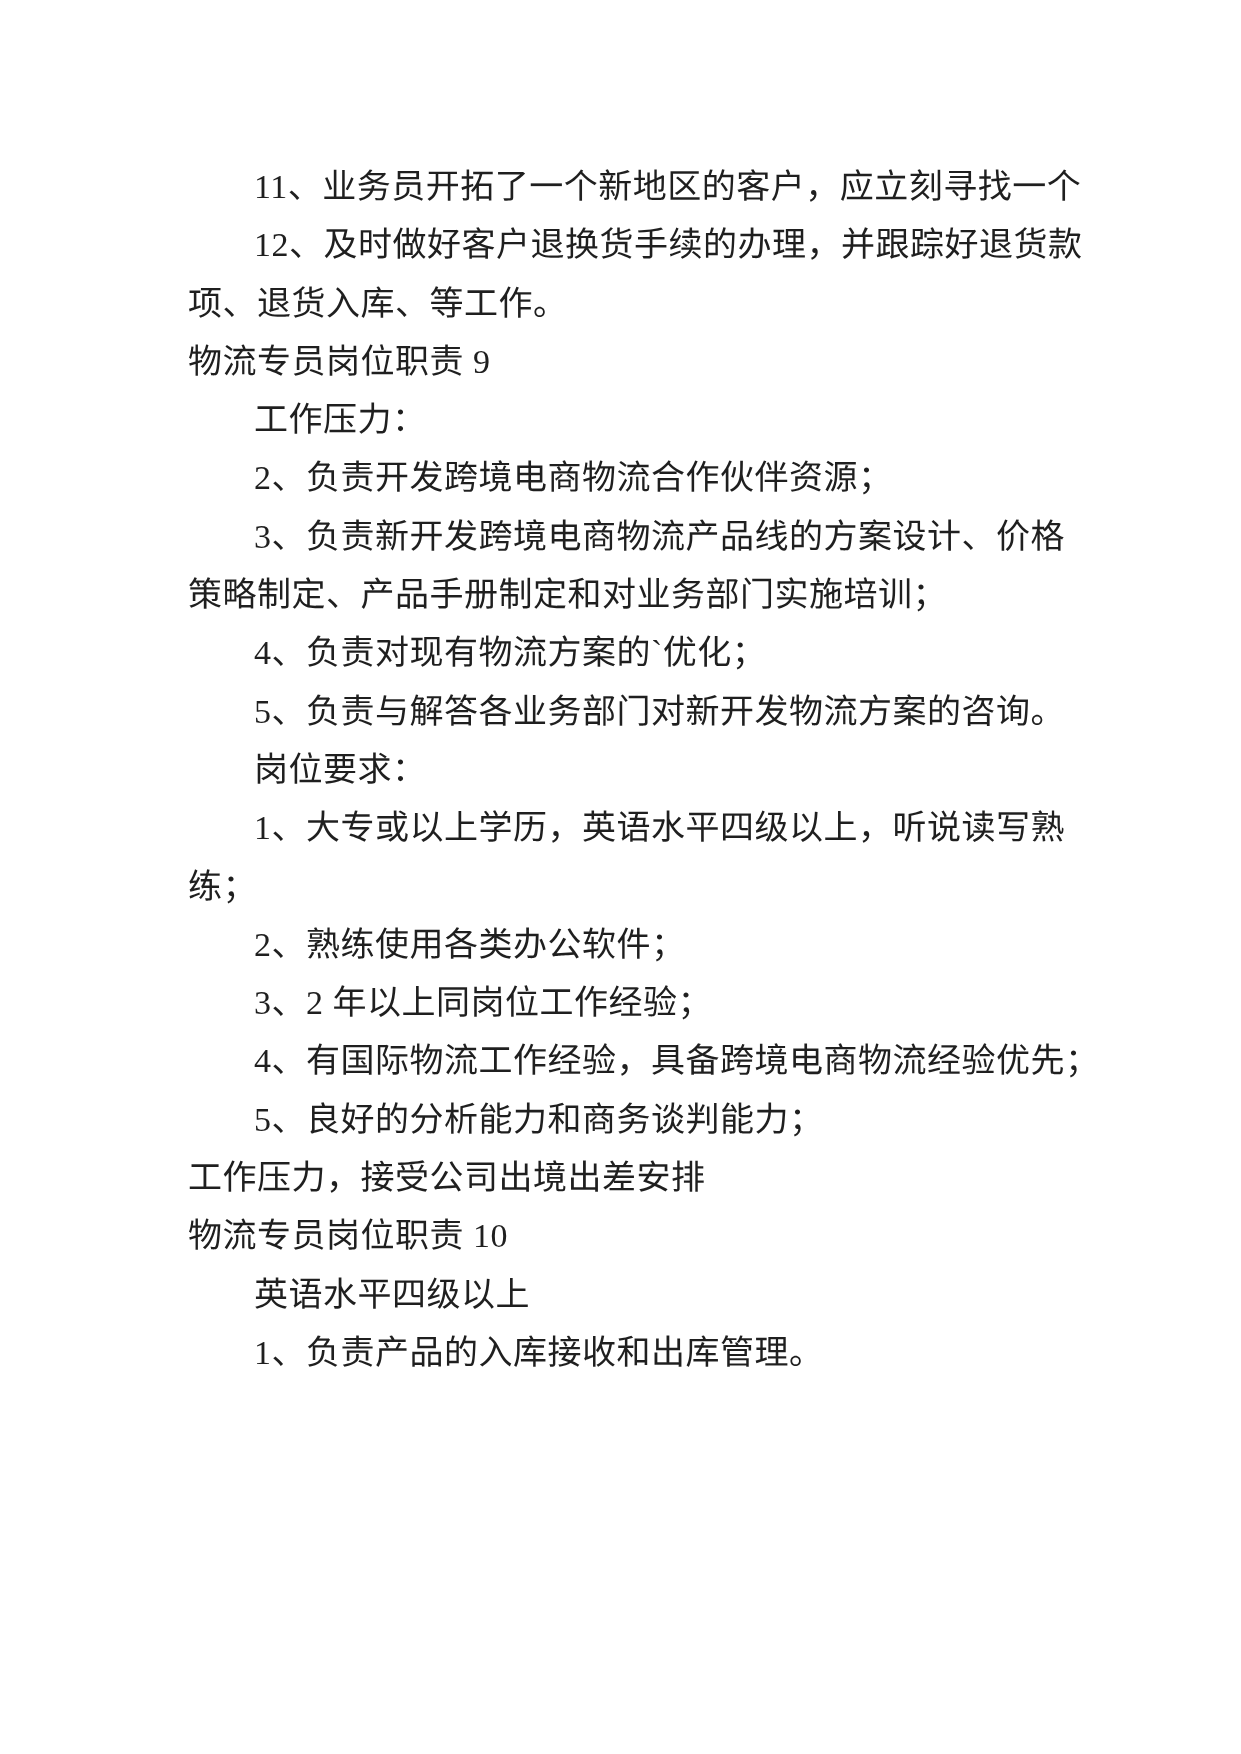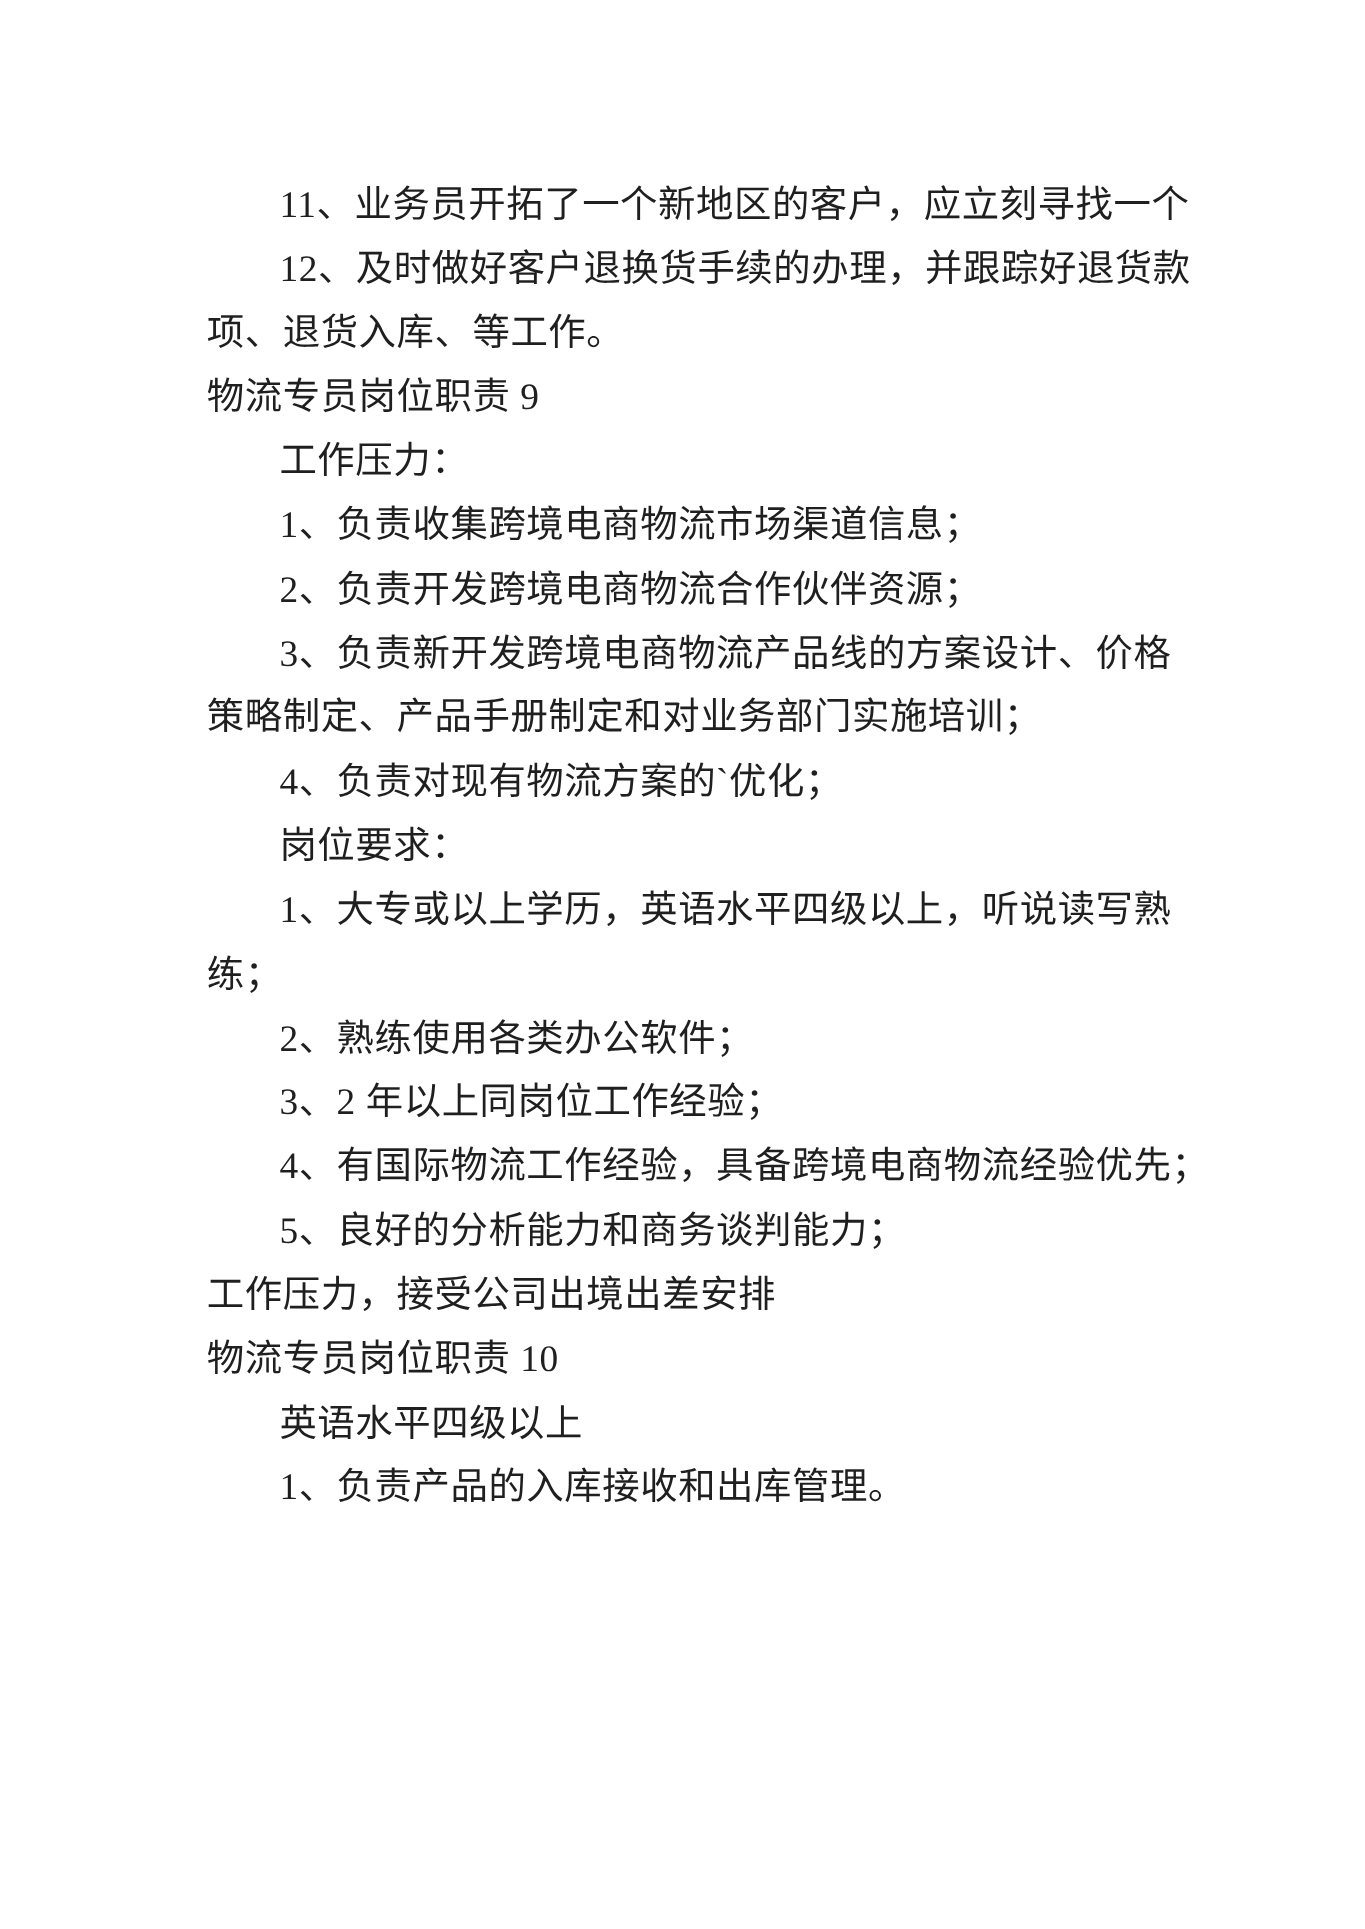--- a/index.html
+++ b/index.html
@@ -37,25 +37,25 @@
 </head>
 <body>
 
 <div class="page">
   <div class="text-block">
     <div class="line ind">11、业务员开拓了一个新地区的客户，应立刻寻找一个</div>
     <div class="line ind">12、及时做好客户退换货手续的办理，并跟踪好退货款</div>
     <div class="line">项、退货入库、等工作。</div>
     <div class="line">物流专员岗位职责 9</div>
     <div class="line ind">工作压力：</div>
-    <div class="line ind">1、负责收集跨境电商物流市场渠道信息；</div>
     <div class="line ind">2、负责开发跨境电商物流合作伙伴资源；</div>
     <div class="line ind">3、负责新开发跨境电商物流产品线的方案设计、价格</div>
     <div class="line">策略制定、产品手册制定和对业务部门实施培训；</div>
     <div class="line ind">4、负责对现有物流方案的`优化；</div>
+    <div class="line ind">5、负责与解答各业务部门对新开发物流方案的咨询。</div>
     <div class="line ind">岗位要求：</div>
     <div class="line ind">1、大专或以上学历，英语水平四级以上，听说读写熟</div>
     <div class="line">练；</div>
     <div class="line ind">2、熟练使用各类办公软件；</div>
     <div class="line ind">3、2 年以上同岗位工作经验；</div>
     <div class="line ind">4、有国际物流工作经验，具备跨境电商物流经验优先；</div>
     <div class="line ind">5、良好的分析能力和商务谈判能力；</div>
     <div class="line">工作压力，接受公司出境出差安排</div>
     <div class="line">物流专员岗位职责 10</div>
     <div class="line ind">英语水平四级以上</div>

